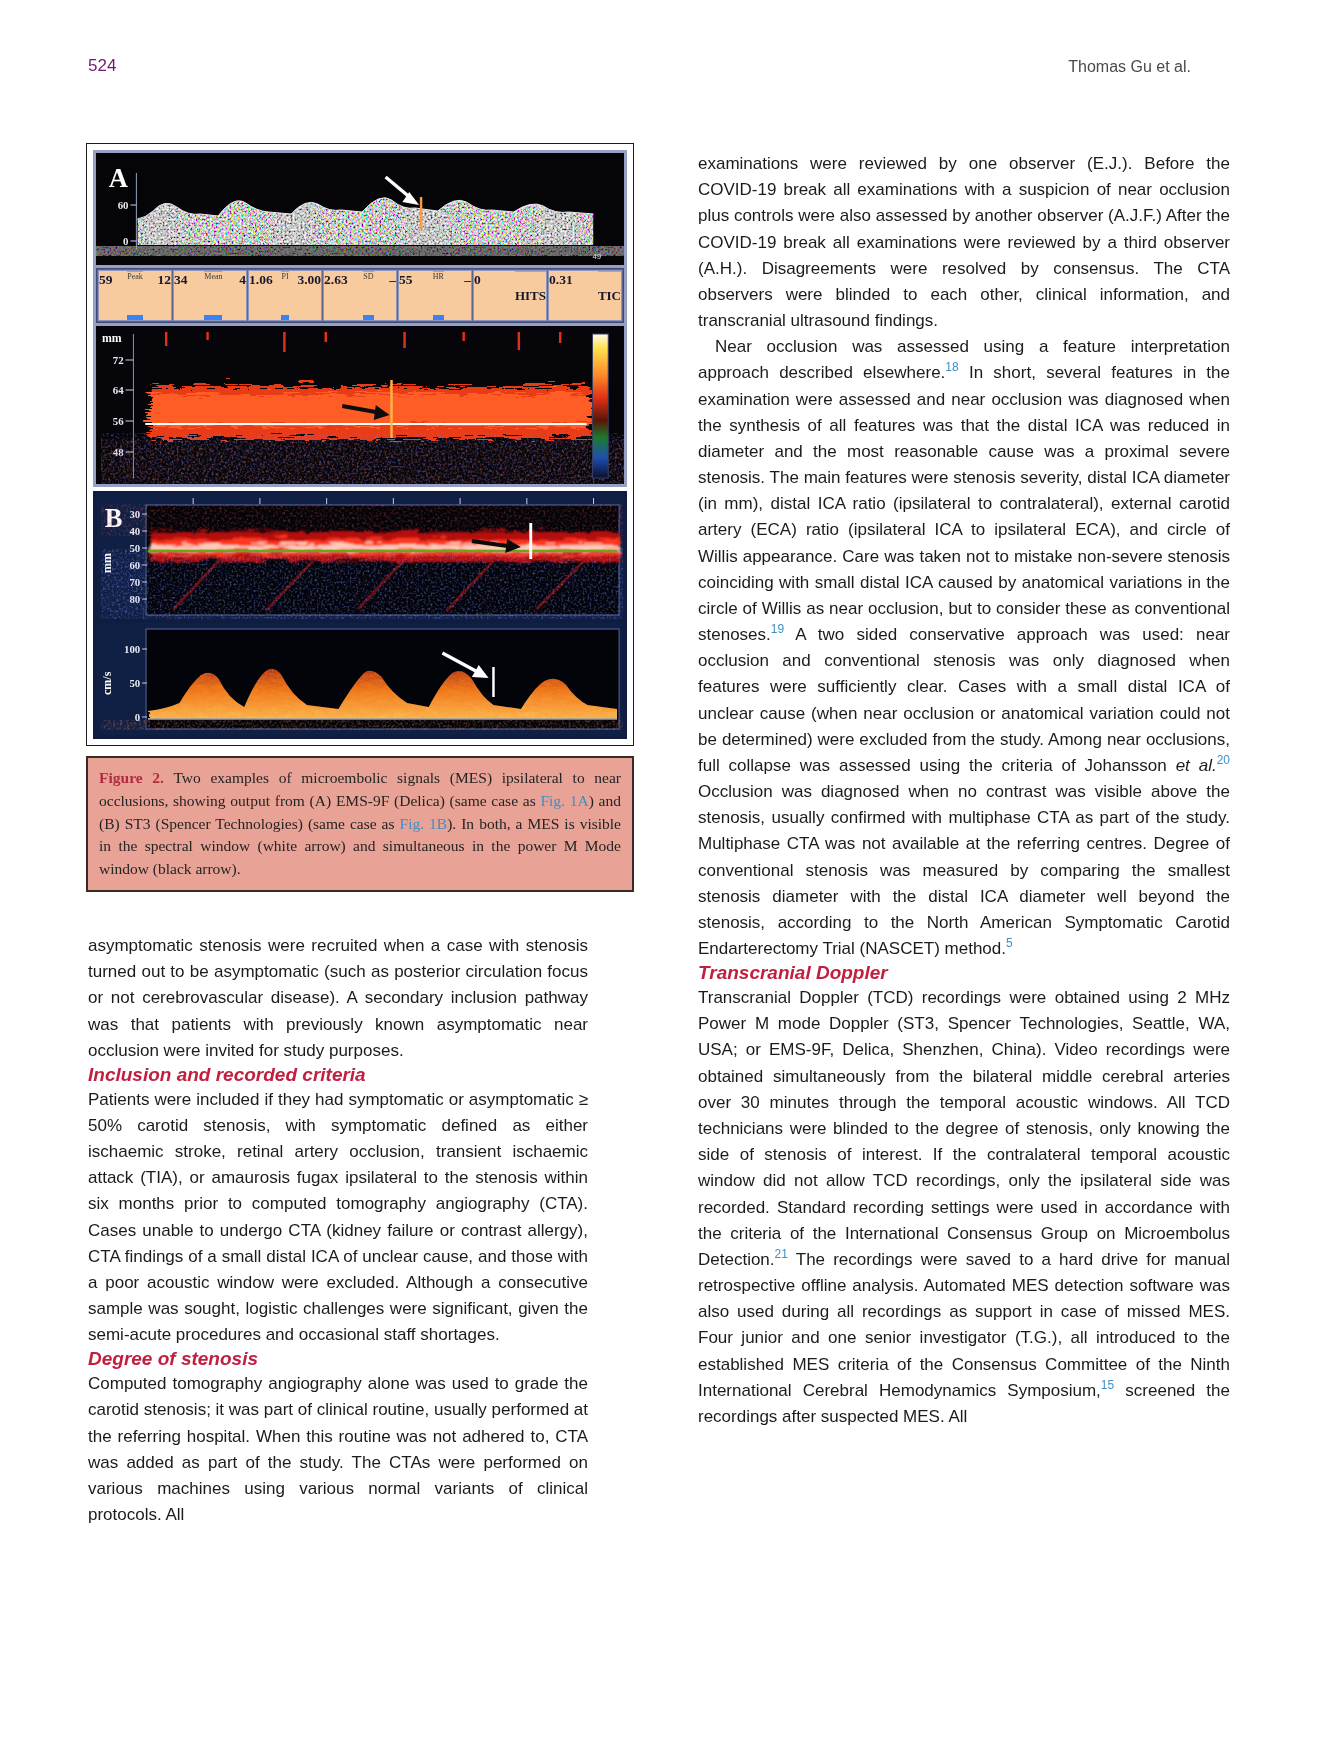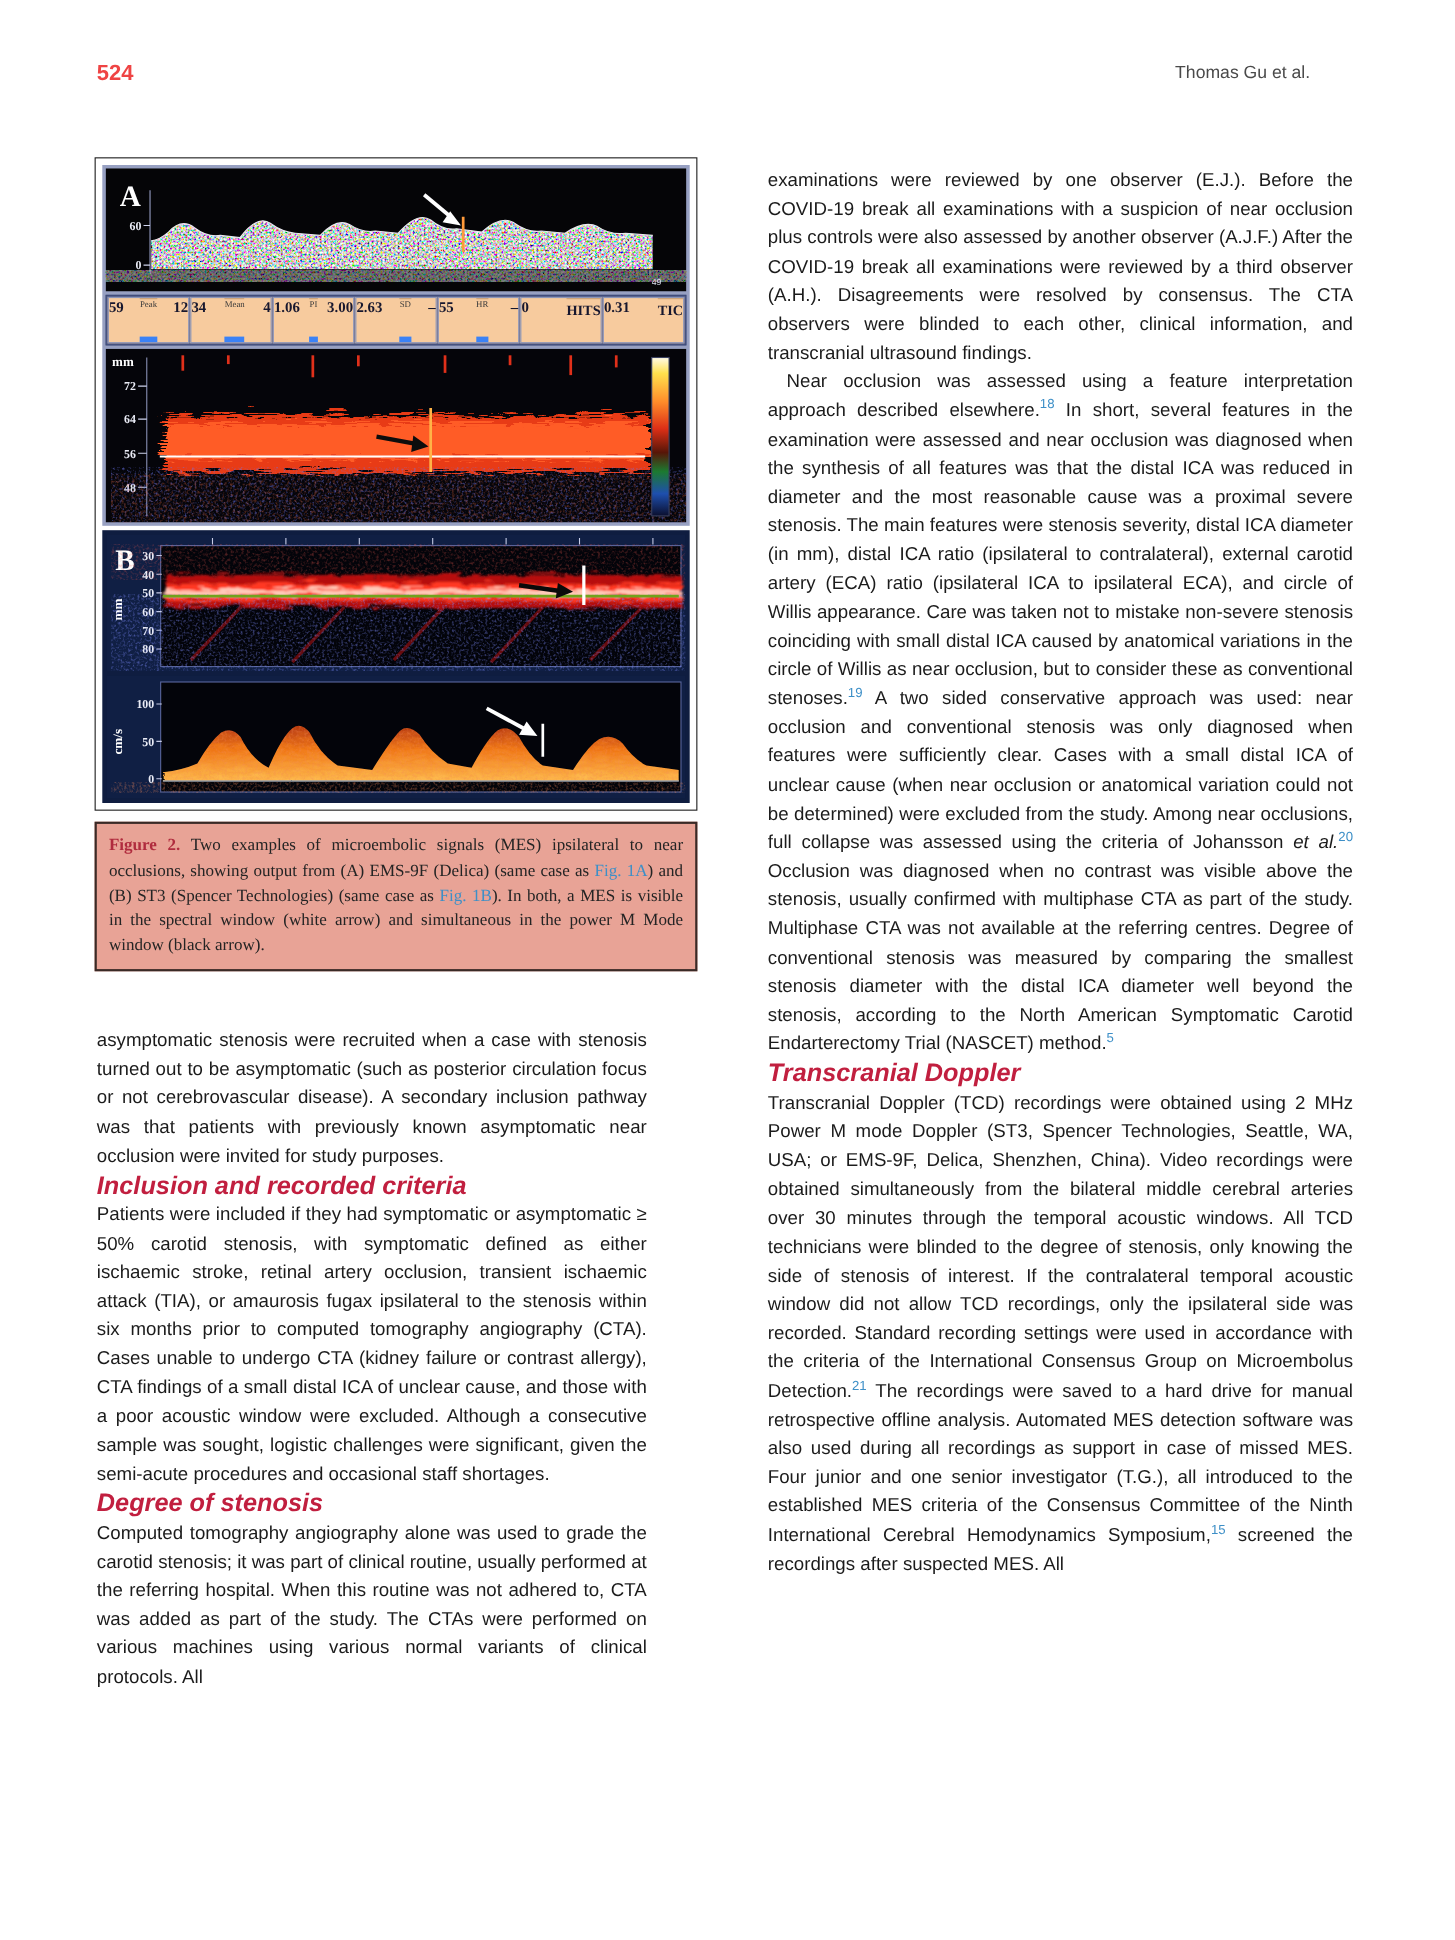--- a/index.html
+++ b/index.html
@@ -1,56 +1,56 @@
 <!DOCTYPE html>
 <html><head>
 <meta charset="utf-8">
 <style>
   html,body{margin:0;padding:0;background:#ffffff;}
   .page{position:relative;width:1323px;height:1764px;background:#ffffff;overflow:hidden;
         font-family:"Liberation Sans", sans-serif;color:#1b1b1b;}
-  .pageno{position:absolute;left:88px;top:56px;font-size:20px;font-weight:bold;color:#ef4444;}
+  .pageno{position:absolute;left:88px;top:56px;font-size:17px;font-weight:normal;color:#701a75;}
   .runhead{position:absolute;right:132px;top:58px;font-size:16px;color:#4a4a4a;}
 
   
   .figure-wrap{position:absolute;left:86px;top:143px;width:548px;}
   .fig-imgbox{border:1px solid #1c1c1c;background:#fff;padding:6px;box-sizing:border-box;}
   .machine-a{background:#97a0c2;padding:3px;}
   .machine-b{background:#0f1d40;padding:4px;margin-top:4px;}
   .sec{position:relative;}
   .sec svg{display:block;width:100%;height:100%;}
   .sec.spectral-a{height:112px;}
   .sec.mmode-a{height:158px;}
   .sec.mmode-b{height:124px;}
   .sec.spectral-b{height:112px;margin-top:4px;}
 
   .ftab{display:flex;background:#5a6590;border:1px solid #3e4a78;gap:1px;padding:1px;margin:3px 0;}
   .fcol{flex:1;background:#f7cb9e;text-align:center;font-family:"Liberation Serif", serif;
         color:#17172e;display:flex;flex-direction:row;justify-content:space-between;
         border:1px solid #8d96b8;min-height:40px;}
   .fv1,.fv2{font-size:13.5px;font-weight:bold;line-height:15px;padding:1px 0;}
   .flab{font-size:8px;line-height:9px;color:#3a3a3a;border-top:1px solid #c9a077;border-bottom:5px solid #3b82f6;}
-  .flab2{font-size:13px;font-weight:bold;line-height:16px;border-top:1px solid #c9a077;padding:2px 0;}
+  .flab2{font-size:13px;font-weight:bold;line-height:16px;border-top:1px solid #c9a077;padding:16px 0;}
 
   .st-big{font-family:"Liberation Serif", serif;font-weight:bold;font-size:27px;fill:#ffffff;}
   .st-tick{font-family:"Liberation Serif", serif;font-weight:bold;font-size:11px;fill:#e9ebf5;}
   .st-unit{font-family:"Liberation Serif", serif;font-weight:bold;font-size:12px;fill:#ffffff;}
 
   .fig-caption{margin-top:10px;background:#e8a396;border:2px solid #3a2a26;padding:9px 11px;
         font-family:"Liberation Serif", serif;font-size:15.5px;line-height:1.47;
         text-align:justify;color:#242424;box-sizing:border-box;}
   .cap-label{font-weight:bold;color:#b02c3e;}
   .cap-link{color:#3d8fc7;}
 
   
   .col-left{position:absolute;left:88px;top:933px;width:500px;}
   .col-right{position:absolute;left:658px;top:151px;width:532px;margin-left:40px;}
   p.body{font-size:17px;line-height:1.54;text-align:justify;margin:0;color:#1b1b1b;}
   p.indent{text-indent:17px;}
-  h3.sect{font-size:23px;font-style:italic;font-weight:bold;color:#c11f3f;margin:0;line-height:1.2;}
+  h3.sect{font-size:19px;font-style:italic;font-weight:bold;color:#c11f3f;margin:0;line-height:1.2;}
   .mt-sm{margin-top:13px;}
   .mt-lg{margin-top:46px;}
   .mt-xl{margin-top:70px;}
   .ref-sup{color:#3d8fc7;font-size:12px;vertical-align:super;line-height:0;}
   .italic{font-style:italic;}
 </style>
 </head>
 <body>
 
 <div class="page">

